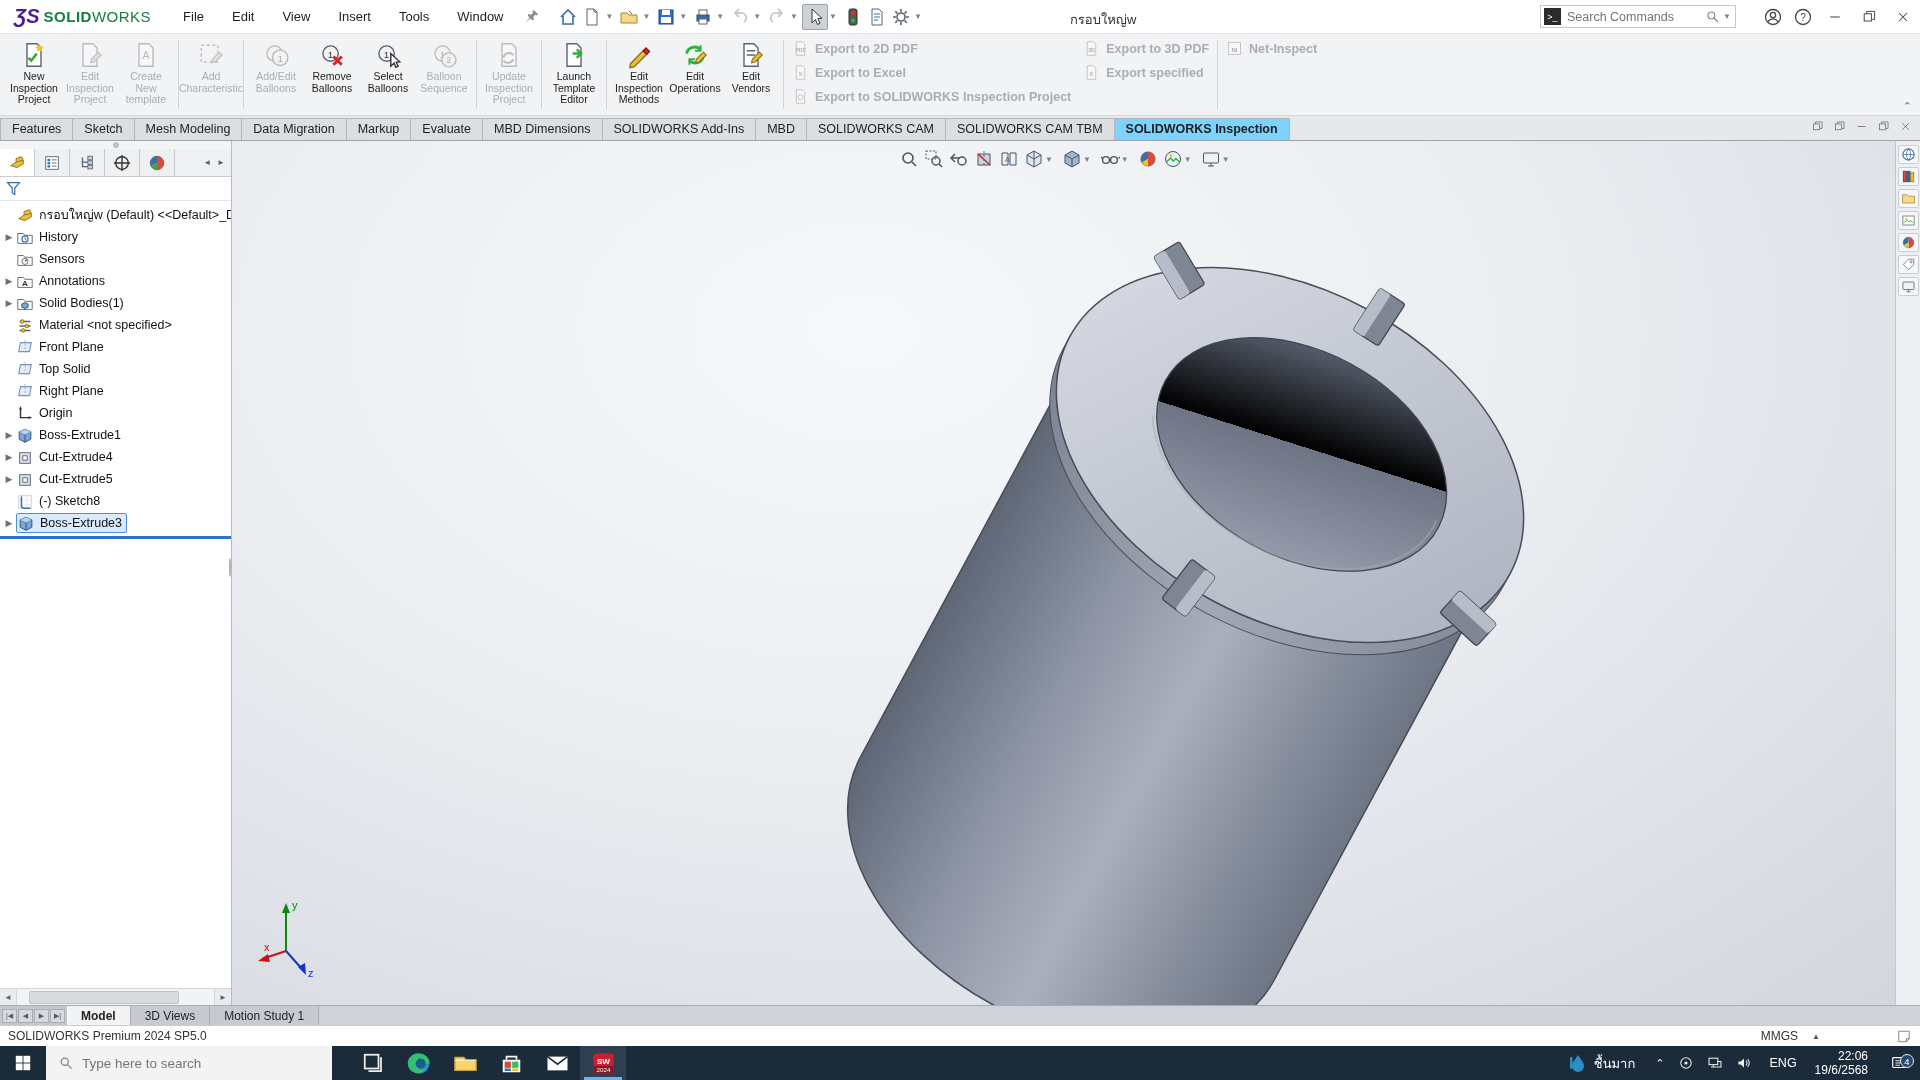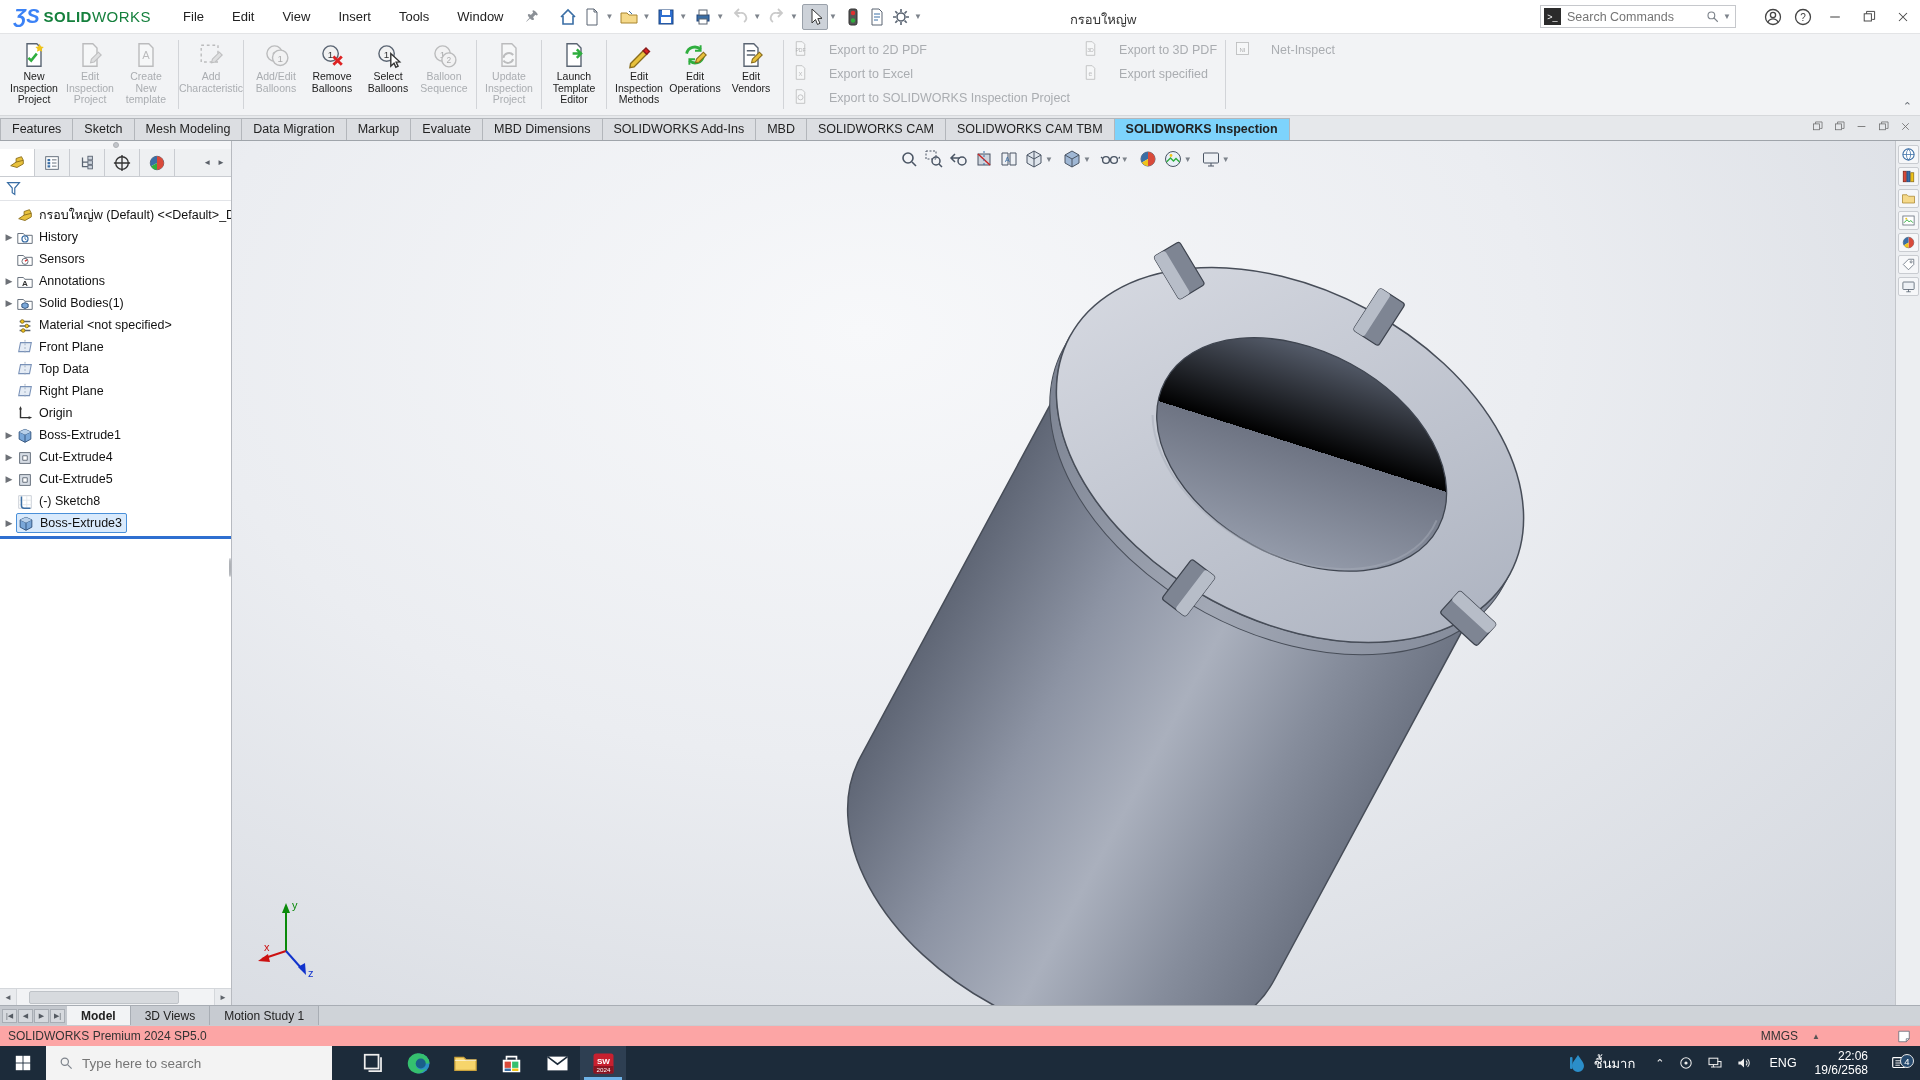--- a/index.html
+++ b/index.html
@@ -4,21 +4,21 @@
 <style>
   * { margin:0; padding:0; box-sizing:border-box; }
   html,body { width:1920px; height:1080px; overflow:hidden;
     font-family:"Liberation Sans", sans-serif; background:#e8eaee; }
   svg { display:block; }
 
   
   .titlebar { height:34px; background:#ffffff; display:flex; align-items:center;
     position:relative; border-bottom:1px solid #e3e4e6; }
   .logo { display:flex; align-items:center; gap:4px; padding:0 14px 0 14px; }
-  .logo-glyph { font-weight:bold; font-style:italic; font-size:20px; color:#3b82f6; }
+  .logo-glyph { font-weight:bold; font-style:italic; font-size:20px; color:#4c1d95; }
   .logo-text { font-size:15px; color:#15803d; letter-spacing:.5px; }
   .logo-text b { font-weight:bold; }
   .menus { display:flex; gap:4px; margin-left:6px; }
   .menu-item { font-size:13px; color:#222; padding:4px 12px; cursor:default; }
   .pin { color:#8b9096; font-size:14px; padding:0 10px; }
   .qat { display:flex; align-items:center; margin-left:8px; }
   .qat-btn { display:flex; align-items:center; padding:2px 2px; border-radius:2px; }
   .qat-btn .ic { width:20px; height:20px; }
   .qat-btn.active { background:#cdd2d9; border:1px solid #9aa1aa; }
   .dd-caret { font-size:8px; color:#7d838b; padding:0 4px 0 1px; }
@@ -44,21 +44,21 @@
   .rbtn { width:56px; display:flex; flex-direction:column; align-items:center;
     padding-top:4px; border-radius:2px; }
   .rbtn .ic { width:28px; height:28px; }
   .rbtn .lbl { font-size:10.5px; line-height:11.5px; text-align:center; color:#1c1c1c;
     white-space:pre-line; margin-top:2px; }
   .rbtn.disabled { filter:none; opacity:1; }
   .rbtn.disabled .ic { filter:grayscale(1); opacity:.38; }
   .rbtn.disabled .lbl { color:#aaadb1; }
   .exp-col { display:flex; flex-direction:column; justify-content:flex-start;
     padding:6px 6px; gap:7px; }
-  .exp-btn { display:flex; align-items:flex-end; gap:20px; }
+  .exp-btn { display:flex; align-items:center; gap:6px;font-weight:bold; }
   .exp-btn .ic { width:17px; height:17px; filter:grayscale(1); opacity:.38; }
   .exp-btn .lbl { font-size:12.5px; color:#aaadb1; white-space:nowrap; }
   .ribbon-collapse { position:absolute; right:8px; bottom:2px; color:#6a7077; font-size:11px; }
 
   
   .tabrow { height:25px; background:#e6e8eb; display:flex; align-items:flex-end;
     border-bottom:1px solid #9fa4aa; position:relative; }
   .rtab { font-size:12.5px; color:#222; background:#dcdee2; border:1px solid #b3b6bb;
     border-bottom:none; padding:3px 11px 4px; margin-right:-1px; white-space:nowrap; }
   .rtab.active { background:#7dd3fc; font-weight:bold; position:relative;margin-top:33px; }
@@ -124,21 +124,21 @@
   .doctabs { height:20px; background:#cfd3d8; display:flex; align-items:stretch;
     border-top:1px solid #a8adb4; }
   .dnav { display:flex; align-items:center; padding:0 2px; gap:1px; background:#c4c8ce; }
   .dnav span { font-size:7px; color:#555b63; border:1px solid #a8adb4; background:#d6d9de;
     width:15px; height:14px; display:flex; align-items:center; justify-content:center; }
   .dtab { font-size:12px; color:#222; padding:2px 14px; background:#c7cbd1;
     border-right:1px solid #a8adb4; display:flex; align-items:center; }
   .dtab.active { background:#f2f3f5; font-weight:bold; }
 
   
-  .statusbar { height:21px; background:#fca5a5; border-top:1px solid #c9ccd1;
+  .statusbar { height:21px; background:#ffffff; border-top:1px solid #c9ccd1;
     display:flex; align-items:center; font-size:12px; color:#333; position:relative; }
   .status-left { padding-left:8px; }
   .status-units { position:absolute; right:100px; display:flex; gap:14px; align-items:center; }
   .status-units .caret { font-size:8px; color:#555; }
   .status-note { position:absolute; right:8px; width:16px; height:15px; }
 
   
   .taskbar { height:34px; background:#1c2b3a; display:flex; align-items:stretch; color:#fff; }
   .tk-start { width:46px; display:flex; align-items:center; justify-content:center; }
   .tk-search { width:286px; background:#f3f3f3; display:flex; align-items:center; margin:0; }
@@ -917,21 +917,21 @@
           <span class="t-label">Front Plane</span>
         </div>
         <div class="tree-row">
           <span class="twisty"></span>
           <span class="t-icon">
             <svg viewBox="0 0 20 20">
               <path d="M5 4 L17 4 L15 14 L3 14 Z" fill="rgba(150,180,215,.25)" stroke="#7a92b8" stroke-width="1.2"></path>
               <path d="M10 1v16" stroke="#9aa8bb" stroke-dasharray="2 2"></path>
             </svg>
           </span>
-          <span class="t-label">Top Data</span>
+          <span class="t-label">Top Solid</span>
         </div>
         <div class="tree-row">
           <span class="twisty"></span>
           <span class="t-icon">
             <svg viewBox="0 0 20 20">
               <path d="M5 4 L17 4 L15 14 L3 14 Z" fill="rgba(150,180,215,.25)" stroke="#7a92b8" stroke-width="1.2"></path>
               <path d="M10 1v16" stroke="#9aa8bb" stroke-dasharray="2 2"></path>
             </svg>
           </span>
           <span class="t-label">Right Plane</span>

